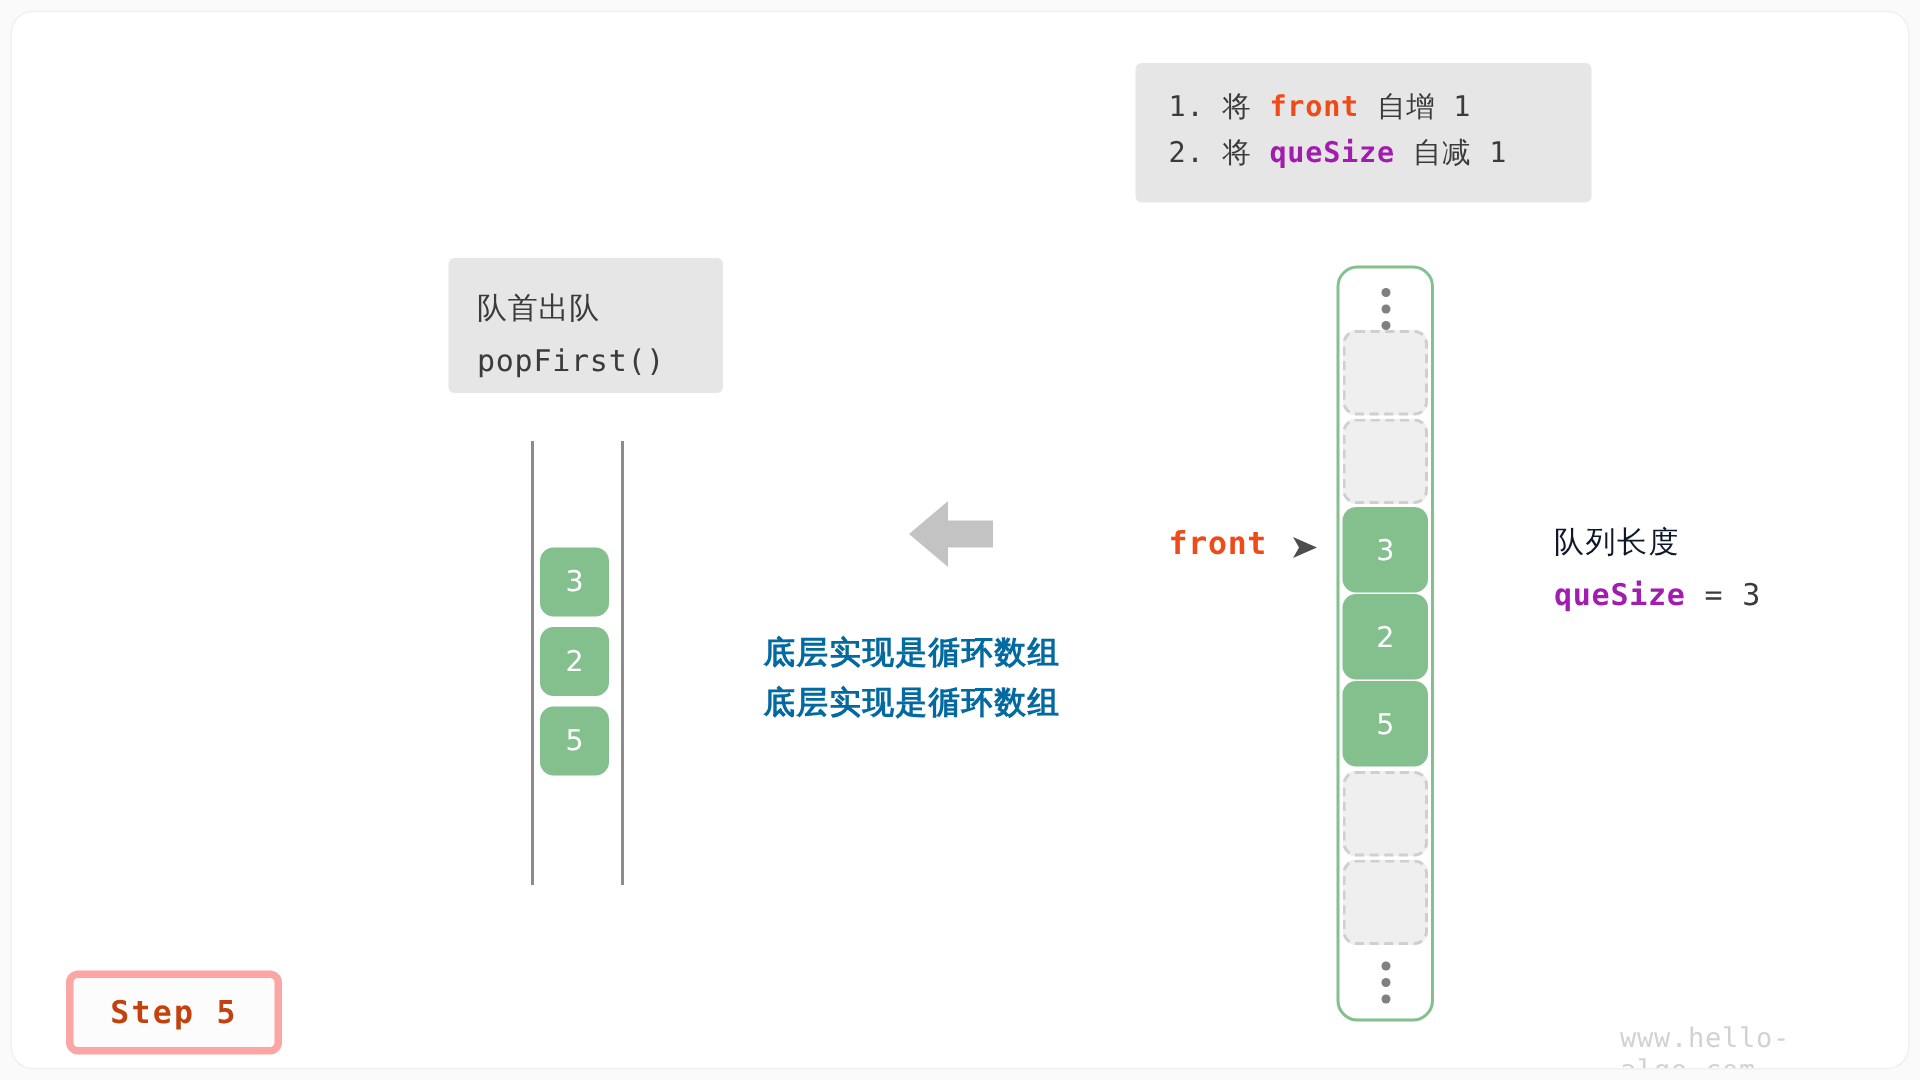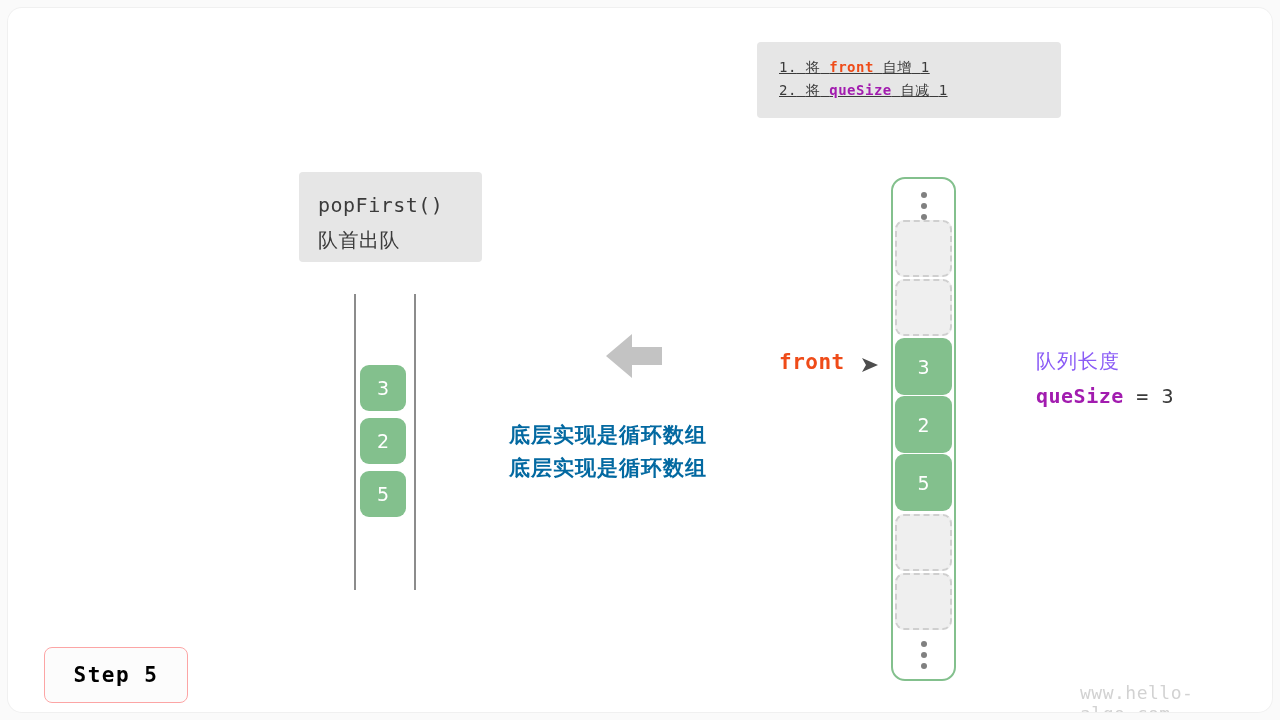--- a/index.html
+++ b/index.html
@@ -26,25 +26,24 @@
 
   
   #op-note {
     left: 749px; top: 34px;
     width: 304px;
     background: #e6e6e6;
     border-radius: 4px;
     padding: 14px 22px 16px 22px;
     box-sizing: border-box;
     font-family: "DejaVu Sans Mono", "Liberation Mono", monospace;
-    font-size: 14px;
+    font-size: 19px;
     color: #3b3b3b;
     line-height: 1.65;
     letter-spacing: 0.5px;
-    text-decoration: underline;
   }
   .kw-front  { color: #ef4b18; font-weight: bold; }
   .kw-quesize{ color: #a21caf; font-weight: bold; }
 
   
   #popfirst-box {
     left: 291px; top: 164px;
     width: 183px; height: 90px;
     background: #e6e6e6;
     border-radius: 4px;
@@ -129,44 +128,44 @@
     align-items: center;
     justify-content: center;
     gap: 5px;
   }
   .dots i { display: block; width: 6px; height: 6px; border-radius: 50%; background: #808080; }
 
   
   #len-label {
     left: 1028px; top: 340px;
     font-size: 20px;
-    color: #8b5cf6;
+    color: #0f172a;
     letter-spacing: 1px;
   }
   #len-value {
     left: 1028px; top: 376px;
     font-family: "DejaVu Sans Mono", "Liberation Mono", monospace;
     font-size: 20px;
     color: #3b3b3b;
     letter-spacing: 0.5px;
   }
 
   
   #step-badge {
     left: 36px; top: 639px;
     width: 144px; height: 56px;
     box-sizing: border-box;
-    border: 1px solid #fca5a5;
+    border: 5px solid #fca5a5;
     border-radius: 8px;
     background: #fcfcfc;
     display: flex; align-items: center; justify-content: center;
     font-family: "DejaVu Sans Mono", "Liberation Mono", monospace;
     font-size: 21px;
     font-weight: bold;
-    color: #000000;
+    color: #c2410c;
     letter-spacing: 1.5px;
   }
 
   
   #watermark {
     left: 1072px; top: 674px;
     font-family: "DejaVu Sans Mono", "Liberation Mono", monospace;
     font-size: 18px;
     color: #d2d2d2;
     letter-spacing: 0.5px;
@@ -188,22 +187,22 @@
     <div>
       <span>2.</span>
       <span>将</span>
       <span class="kw-quesize">queSize</span>
       <span>自减</span>
       <span>1</span>
     </div>
   </div>
 
   <div id="popfirst-box" class="abs">
+    <div>队首出队</div>
     <div>popFirst()</div>
-    <div>队首出队</div>
   </div>
 
   <div id="rail-left" class="abs"></div>
   <div id="rail-right" class="abs"></div>
 
   <div class="abs cell filled left-cell" style="top:357px">3</div>
   <div class="abs cell filled left-cell" style="top:410px">2</div>
   <div class="abs cell filled left-cell" style="top:463px">5</div>
 
   <div id="big-arrow" class="abs">

